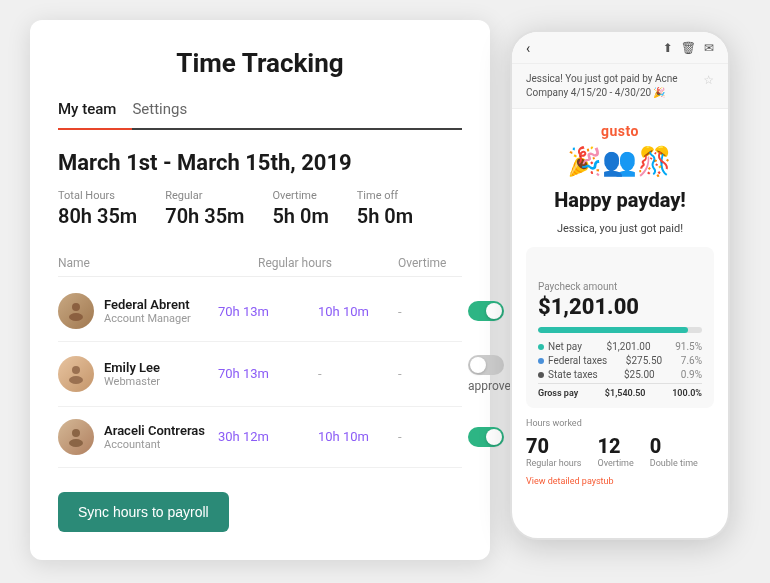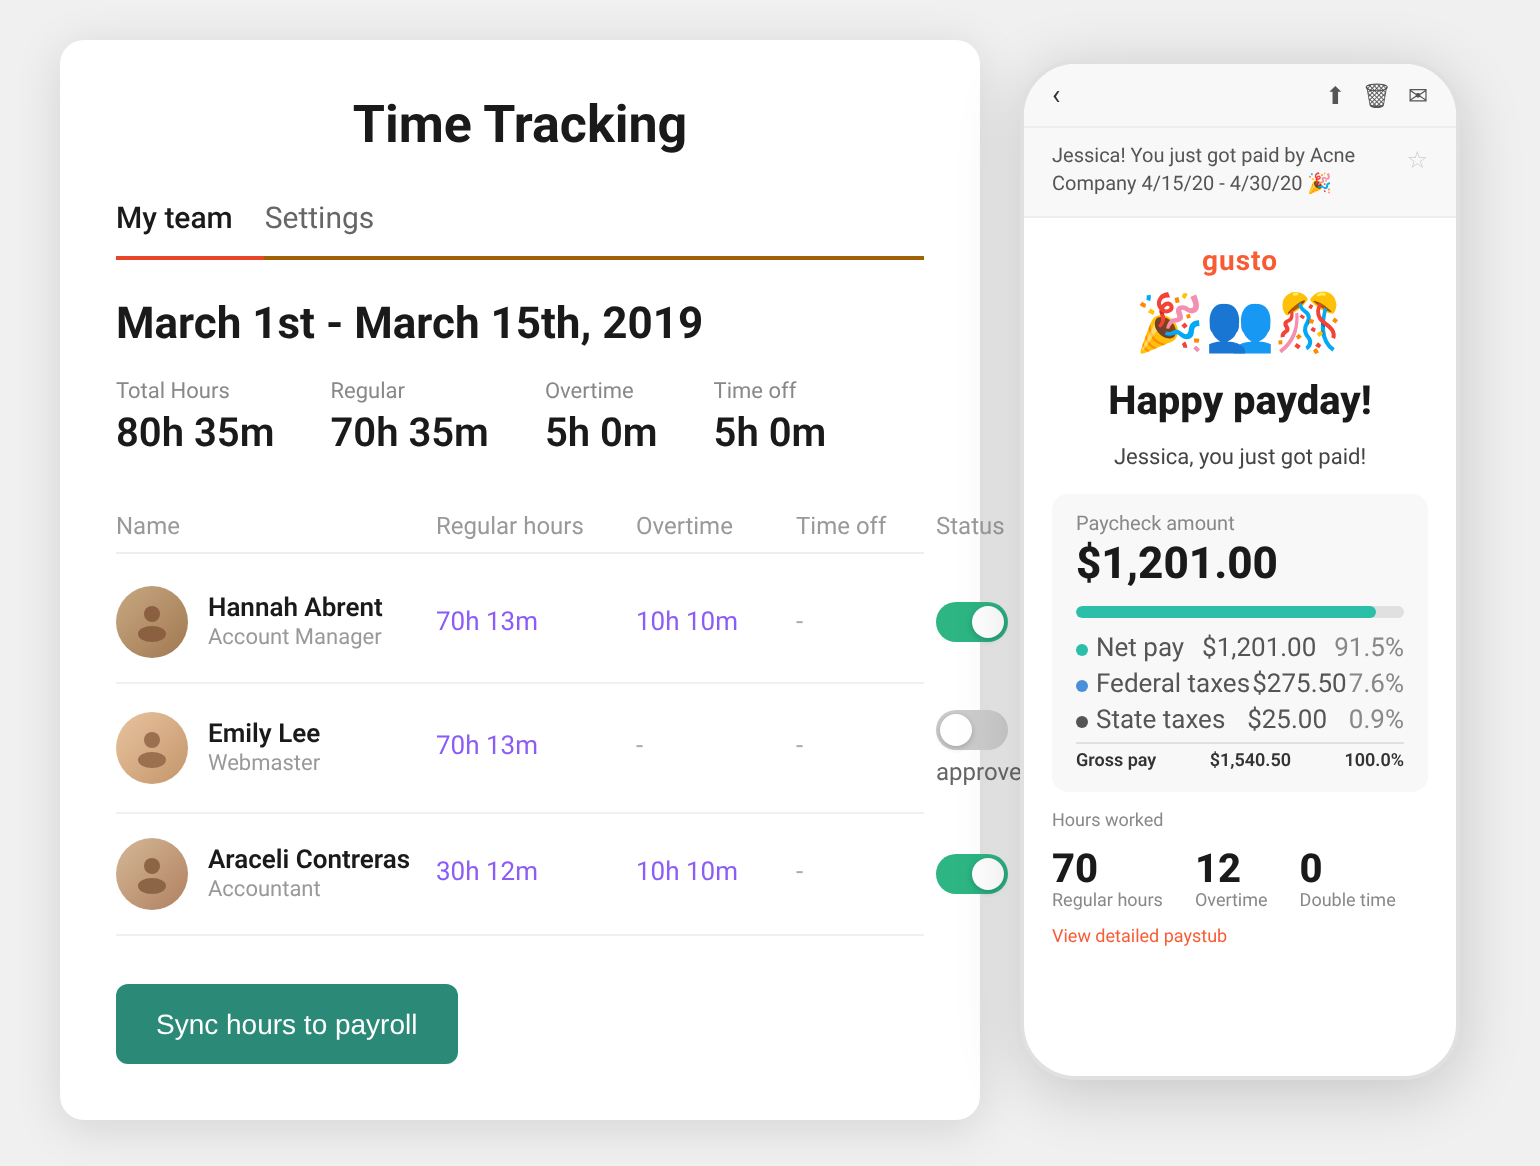--- a/index.html
+++ b/index.html
@@ -34,21 +34,21 @@
     }
     .panel-title {
       font-size: 26px;
       font-weight: 700;
       color: #1a1a1a;
       margin-bottom: 14px;
       text-align: center;
     }
     .tabs {
       display: flex;
-      border-bottom: 2px solid #a16207;
+      border-bottom: 2px solid #404040;
       margin-bottom: 20px;
       gap: 0;
     }
     .tab {
       padding: 8px 16px 10px 0;
       font-size: 15px;
       cursor: pointer;
       color: #666;
       border-bottom: 2px solid transparent;
       margin-bottom: -2px;
@@ -81,20 +81,21 @@
       color: #1a1a1a;
     }
     .table-header {
       display: grid;
       grid-template-columns: 160px 100px 80px 70px 100px;
       font-size: 12px;
       color: #999;
       padding: 6px 0;
       border-bottom: 1px solid #eee;
       margin-bottom: 4px;
+      gap: 40px;
     }
     .employee-row {
       display: grid;
       grid-template-columns: 160px 100px 80px 70px 100px;
       align-items: center;
       padding: 12px 0;
       border-bottom: 1px solid #f0f0f0;
     }
     .employee-info {
       display: flex;
@@ -239,20 +240,21 @@
     .paycheck-section {
       background: #f8f8f8;
       border-radius: 8px;
       padding: 10px 12px;
       margin-bottom: 10px;
     }
     .paycheck-label {
       font-size: 10px;
       color: #888;
       margin-bottom: 2px;
+      margin-top: 24px;
     }
     .paycheck-amount {
       font-size: 22px;
       font-weight: 800;
       color: #1a1a1a;
       margin-bottom: 8px;
     }
     .pay-bar {
       height: 6px;
       border-radius: 3px;
@@ -265,21 +267,21 @@
       position: absolute;
       left: 0;
       top: 0;
       height: 100%;
       background: #2bbfaa;
       border-radius: 3px;
     }
     .pay-row {
       display: flex;
       justify-content: space-between;
-      font-size: 13px;
+      font-size: 10px;
       color: #555;
       margin-bottom: 3px;
       align-items: center;
     }
     .pay-row-label {
       display: flex;
       align-items: center;
       gap: 4px;
     }
     .dot {
@@ -372,21 +374,21 @@
     
     <div class="employee-row">
       <div class="employee-info">
         <div class="avatar avatar-ha">
           <svg viewBox="0 0 24 24" fill="none">
             <circle cx="12" cy="8" r="4" fill="#8B6040"></circle>
             <ellipse cx="12" cy="18" rx="7" ry="4" fill="#8B6040"></ellipse>
           </svg>
         </div>
         <div>
-          <div class="employee-name">Hannah Abrent</div>
+          <div class="employee-name">Federal Abrent</div>
           <div class="employee-role">Account Manager</div>
         </div>
       </div>
       <div class="cell">70h 13m</div>
       <div class="cell">10h 10m</div>
       <div class="cell-dash">-</div>
       <div>
         <span class="toggle toggle-on"></span>
         <span class="status-text">Approved</span>
       </div>

